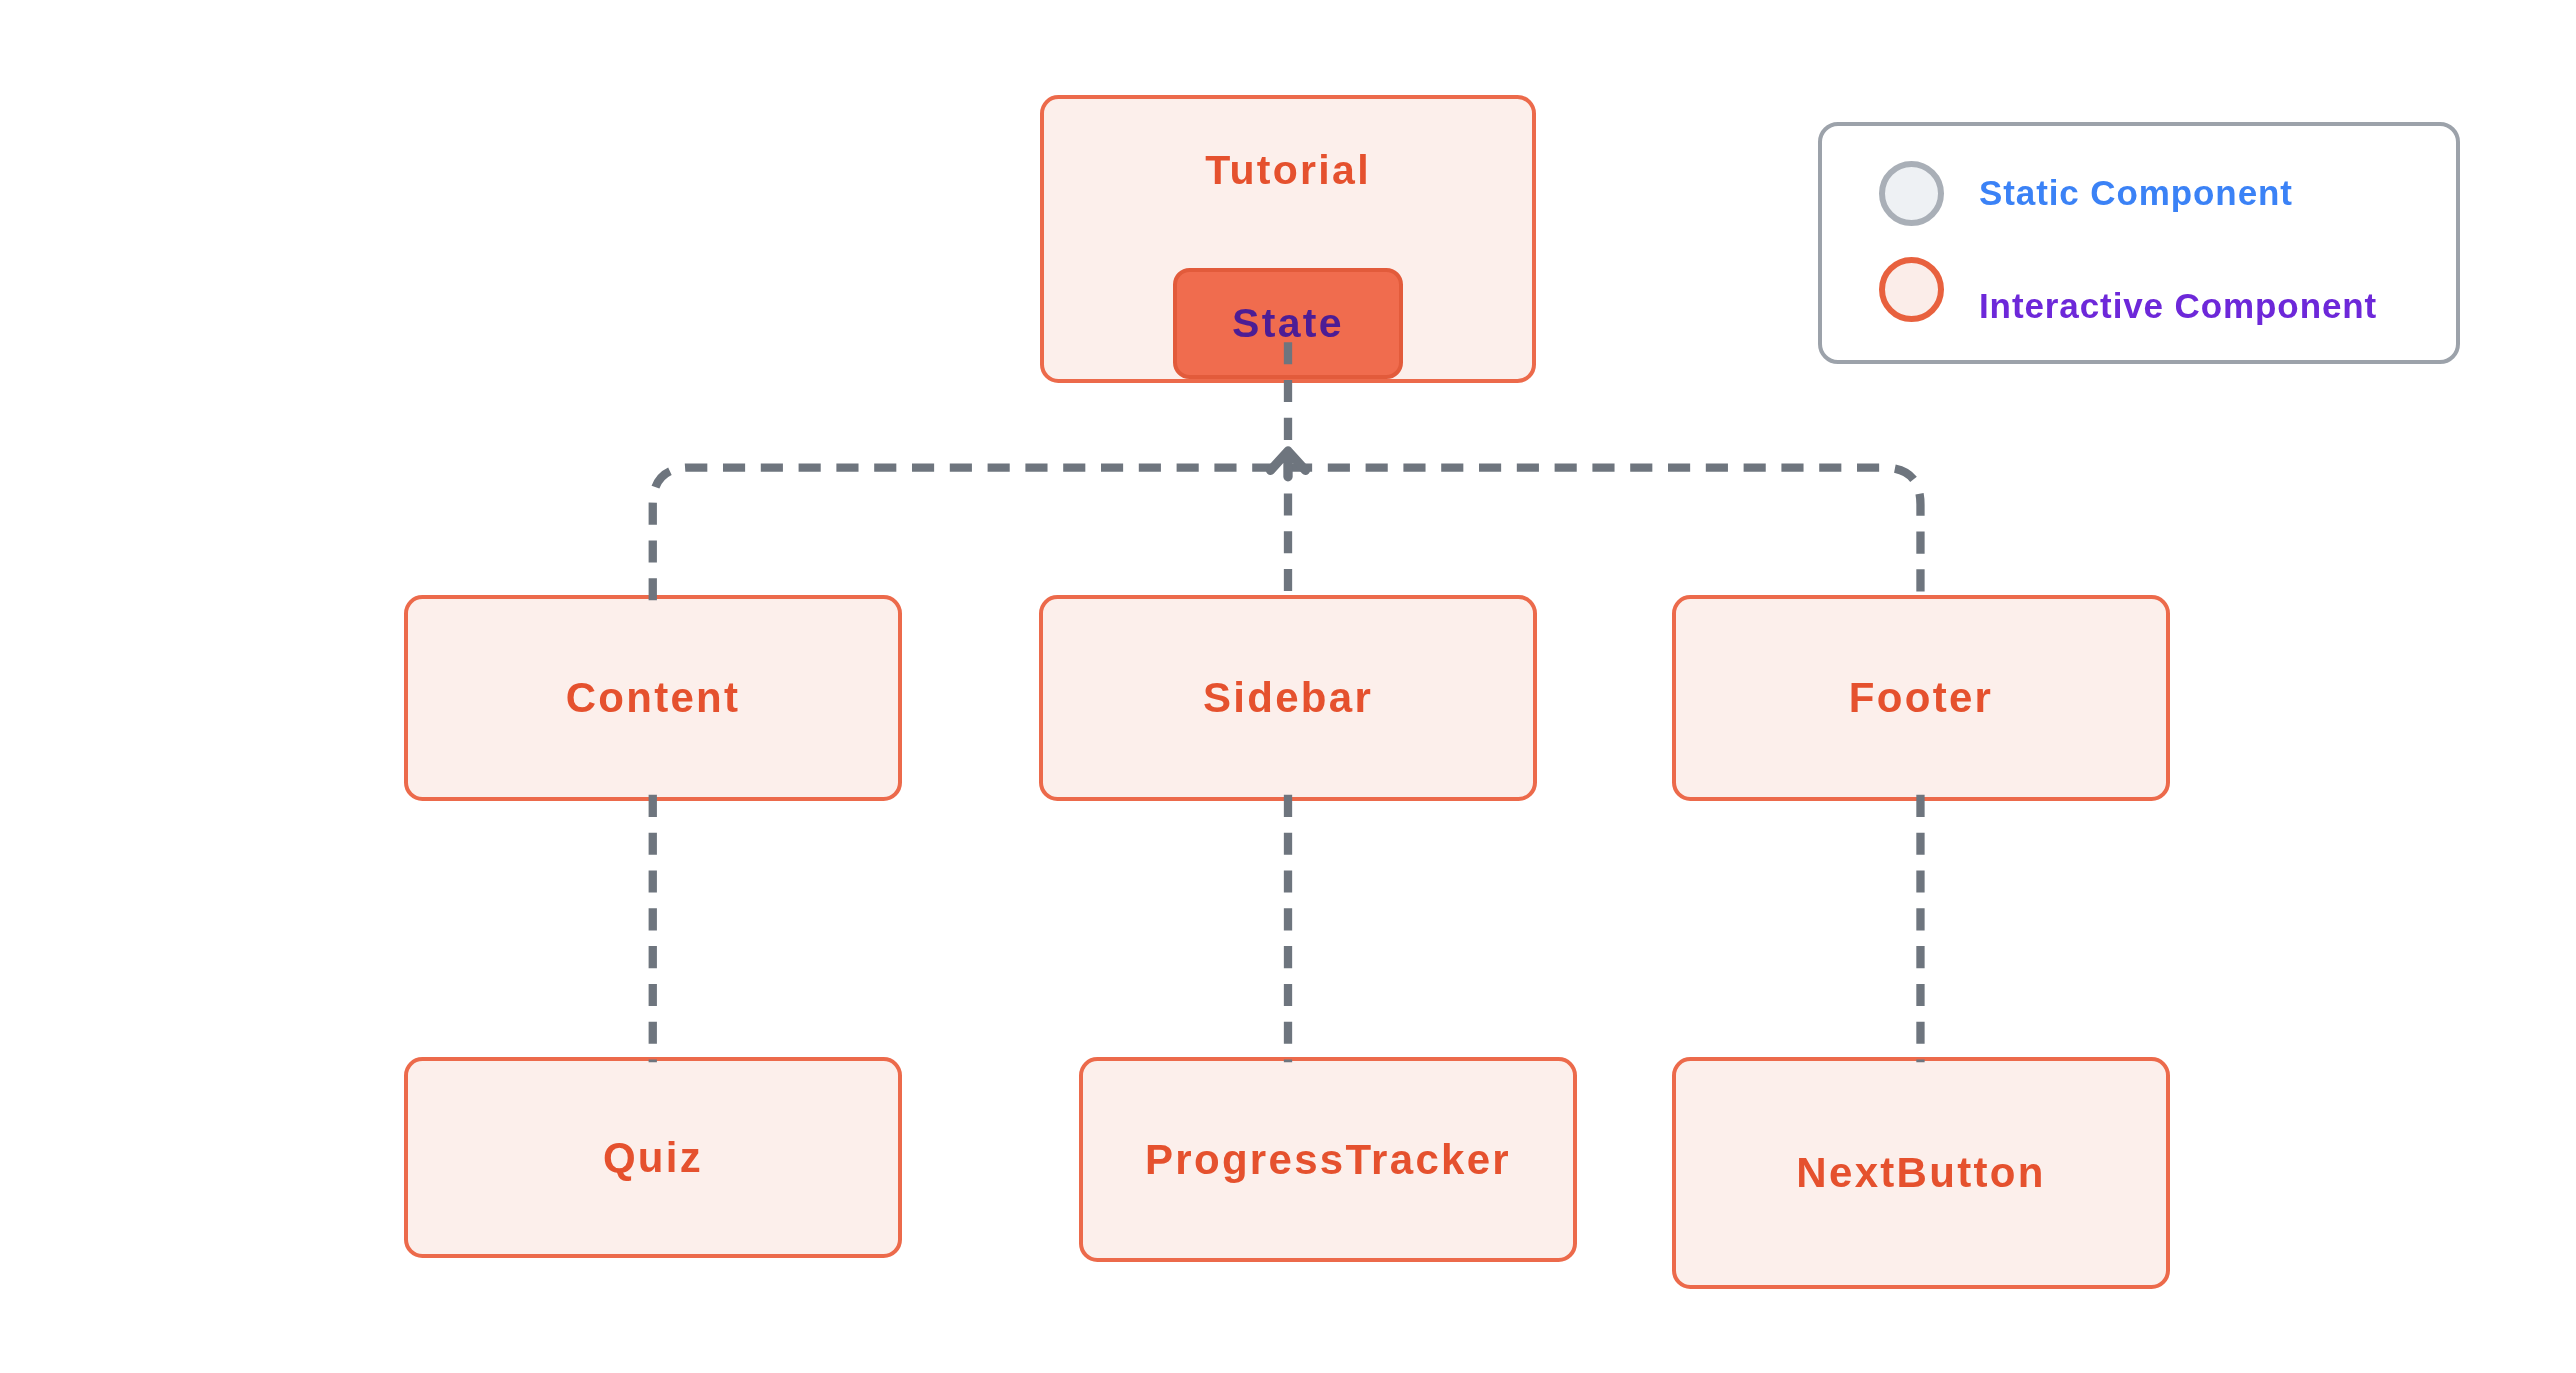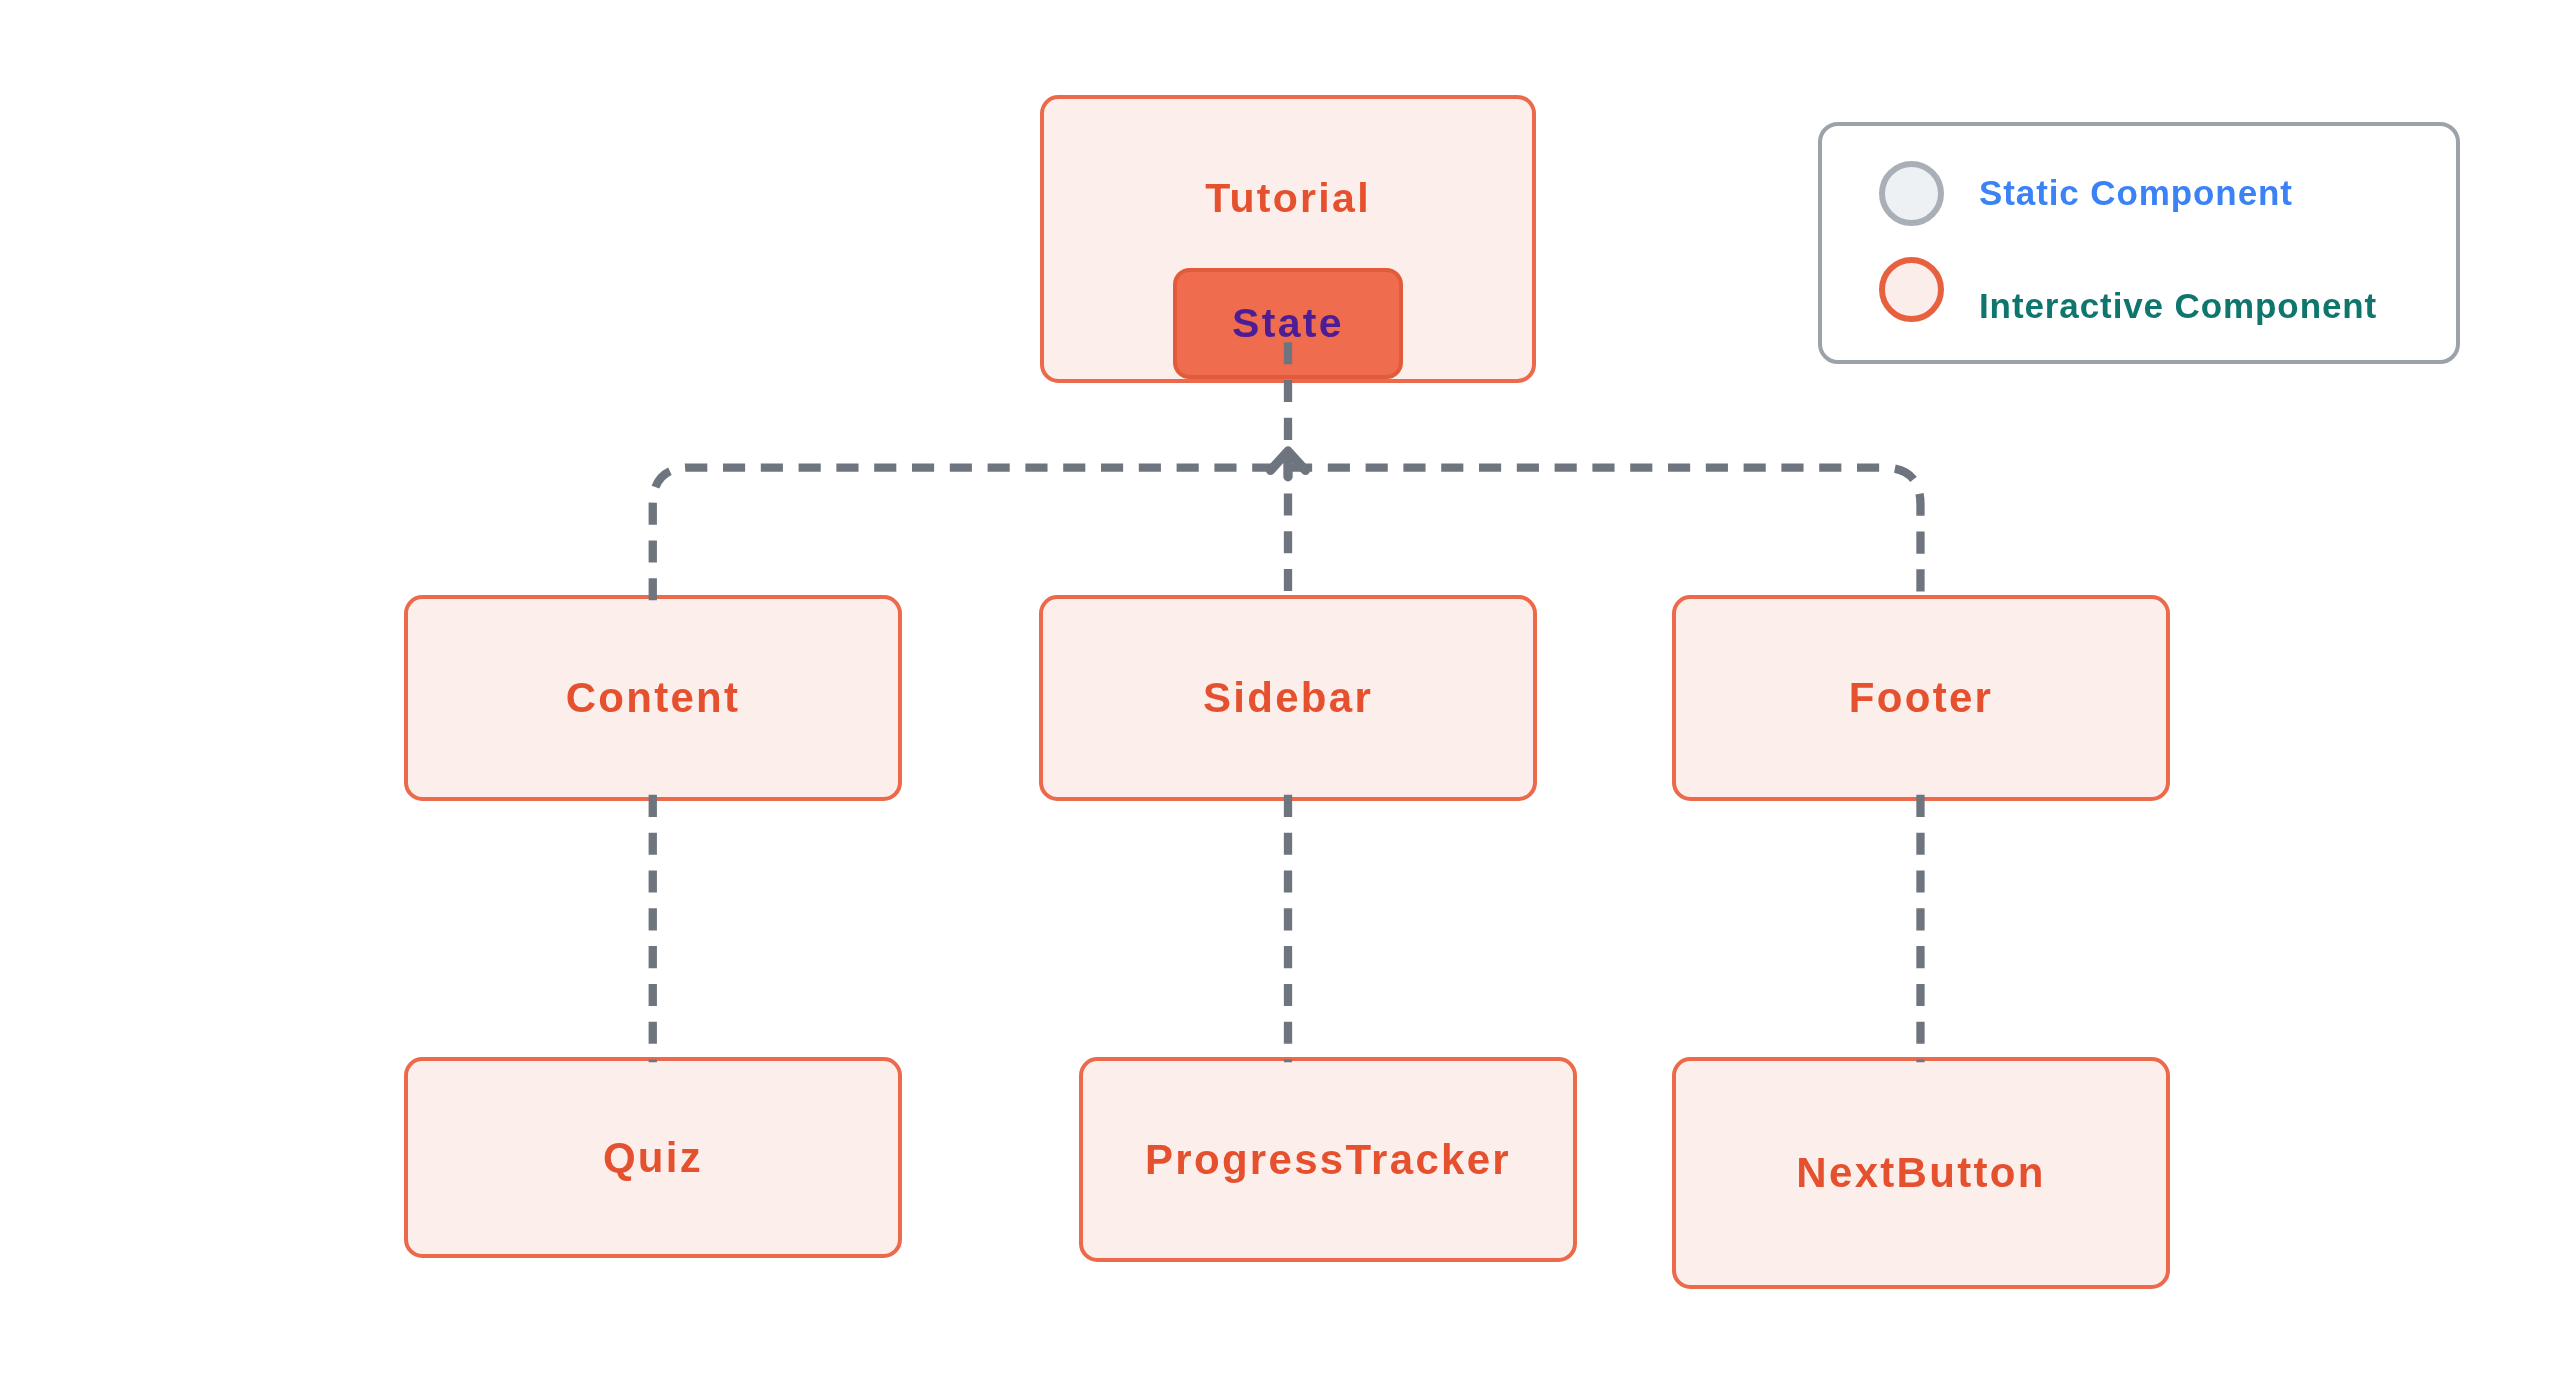--- a/index.html
+++ b/index.html
@@ -47,21 +47,21 @@
     justify-content: center;
     color: #E5512E;
     font-size: 42px;
     font-weight: bold;
     letter-spacing: 2.3px;
     z-index: 1;
   }
   #node-tutorial {
     left: 1040px; top: 95px; width: 496px; height: 288px;
     flex-direction: column;
-    justify-content: flex-end;
+    justify-content: space-between;
     padding-top: 48px;
     gap: 46px;
     font-size: 41px;
   }
   .state-button {
     box-sizing: border-box;
     width: 230px; height: 111px;
     background: #F06C4E;
     border: 4.6px solid #E25B3B;
     border-radius: 16.6px;
@@ -100,21 +100,21 @@
   .legend-circle {
     width: 65px; height: 65px;
     border-radius: 50%;
     box-sizing: border-box;
     flex: 0 0 auto;
   }
   .legend-circle.static      { background: #EEF1F4; border: 6.5px solid #A9AFB7; }
   .legend-circle.interactive { background: #FBEDE9; border: 6.5px solid #E8613E; }
   .legend-label { font-size: 35px; font-weight: bold; letter-spacing: 0.9px; }
   .legend-label.static      { color: #3b82f6; }
-  .legend-label.interactive { color: #0f766e; margin-top: 32px; }
+  .legend-label.interactive { color: #6d28d9; margin-top: 32px; }
 </style>
 </head>
 <body>
 
 <div class="stage">
 
   <svg class="connectors" viewBox="0 0 2794 1490" aria-hidden="true">
     <path class="dash" d="M1397 371 V652"></path>
     <path class="dash" d="M708 651 V547 Q708 507 748 507 H2043 Q2083 507 2083 547 V651"></path>
     <path class="dash" d="M708 862 V1152"></path>

